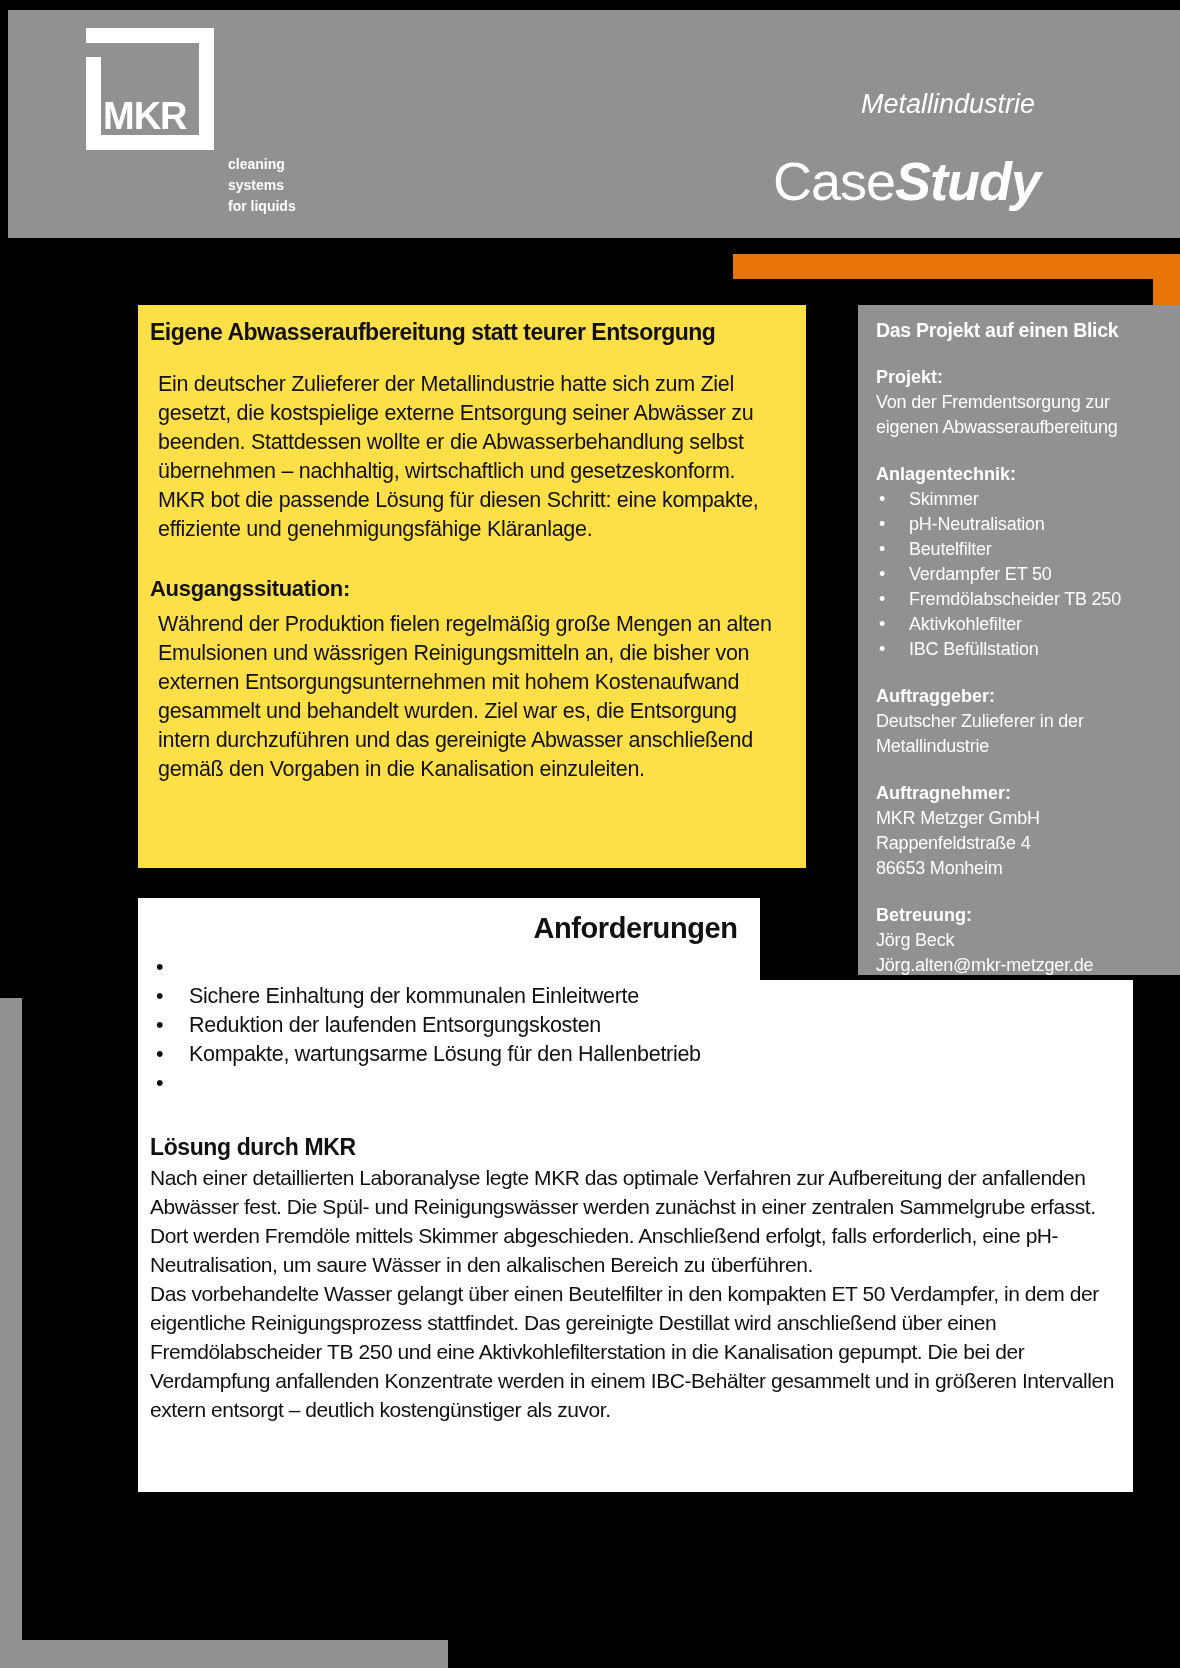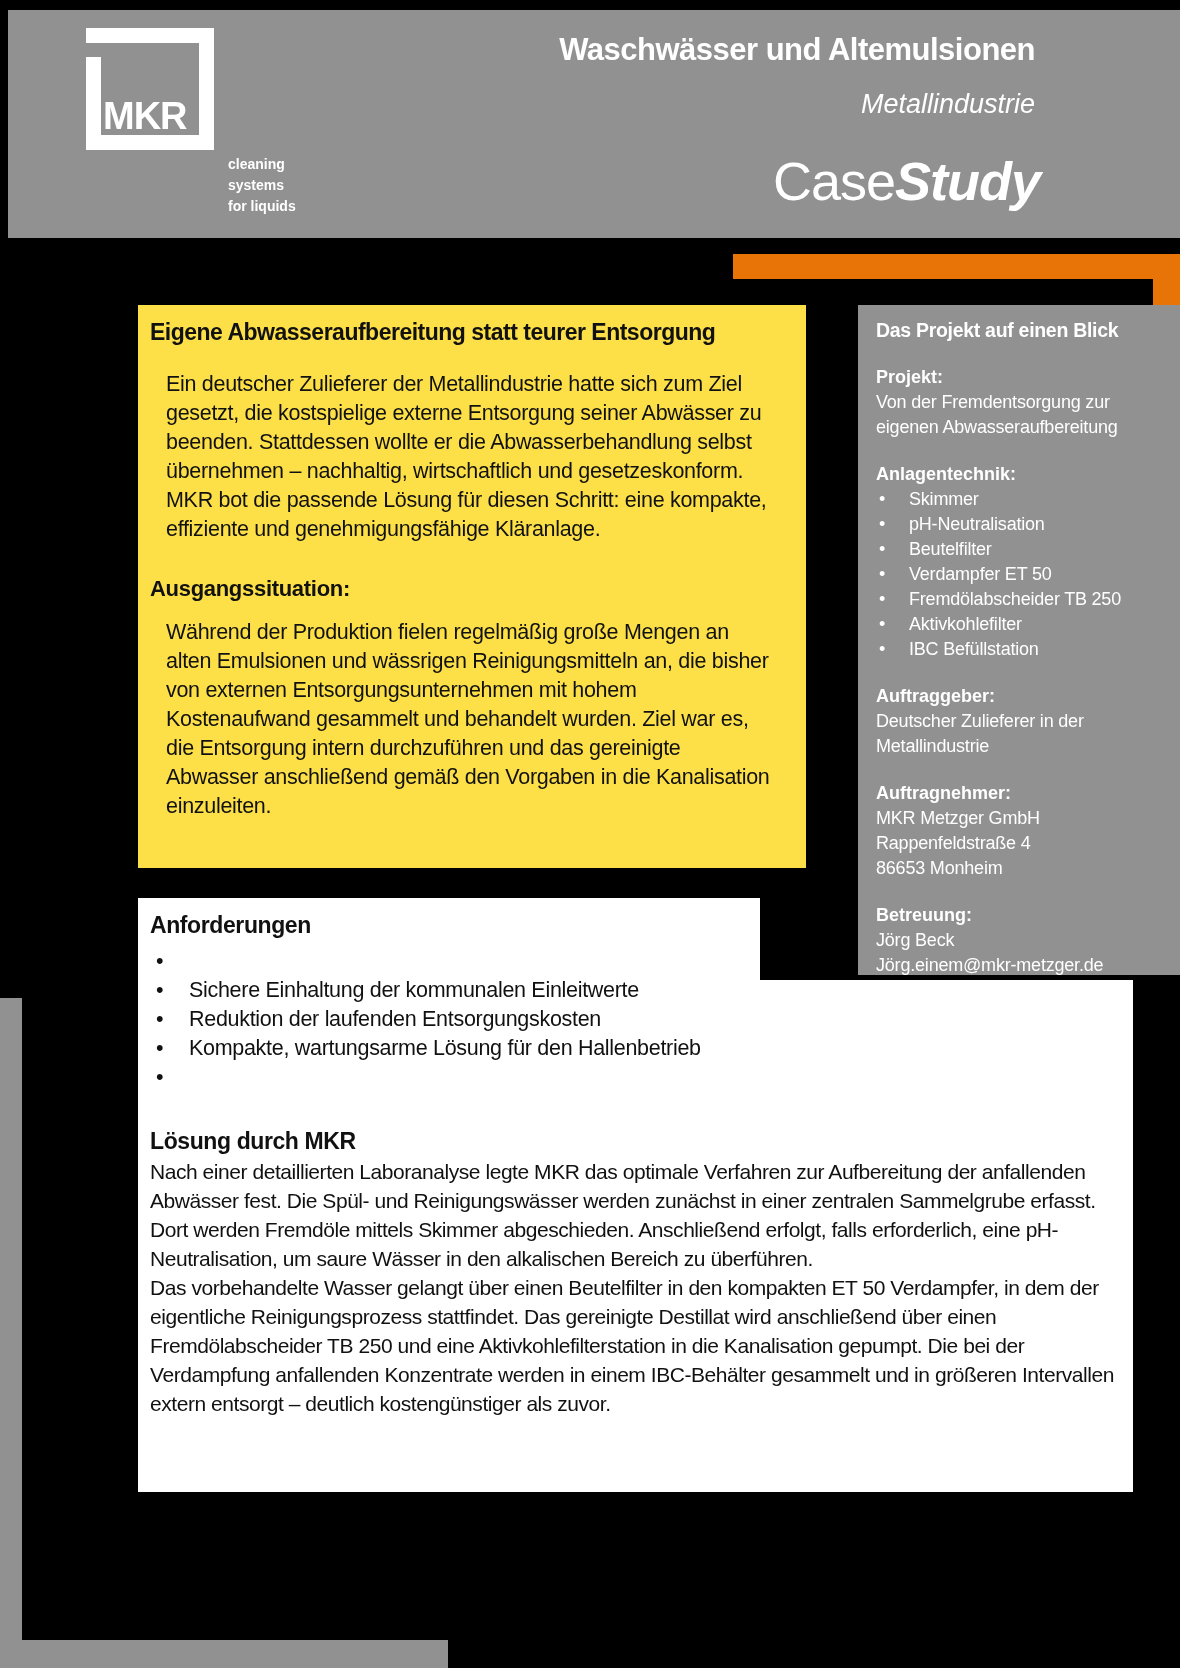--- a/index.html
+++ b/index.html
@@ -27,36 +27,36 @@
   .header-case{position:absolute;right:140px;top:142px;color:#fff;
     font-size:54px;letter-spacing:-1px;line-height:1.1;white-space:nowrap;}
   .header-case .study{font-weight:bold;font-style:italic;}
   
   .orange-h{position:absolute;left:733px;top:254px;width:447px;height:25px;}
   .orange-v{position:absolute;left:1153px;top:254px;width:27px;height:621px;}
   
   .intro-box{position:absolute;left:138px;top:305px;width:668px;height:563px;background:#fde047;
     box-sizing:border-box;padding:14px 14px 0 12px;color:#111;}
   .intro-heading{margin:0 0 24px 0;font-size:23px;font-weight:bold;letter-spacing:-0.5px;}
-  .body-p{margin:16px;font-size:21.5px;line-height:29px;letter-spacing:-0.3px;max-width:645px;}
+  .body-p{margin:8px;font-size:21.5px;line-height:29px;letter-spacing:-0.3px;max-width:645px;}
   .situation-heading{margin:32px 0 0 0;font-size:22px;font-weight:bold;letter-spacing:-0.3px;}
   
   .sidebar{position:absolute;left:810px;top:305px;width:330px;height:670px;background:#919191;
     box-sizing:border-box;padding:12px 18px 0 18px;color:#fff;overflow:hidden;margin-left:48px;}
   .sidebar-heading{margin:0;font-size:19.5px;font-weight:bold;letter-spacing:-0.3px;line-height:26px;}
   .sb-label{font-weight:bold;font-size:18px;line-height:25px;margin-top:22px;}
   .sb-text{font-size:18px;line-height:25px;letter-spacing:-0.2px;white-space:pre-line;}
   .sb-row{display:flex;font-size:18px;line-height:25px;letter-spacing:-0.2px;}
   .sb-row .dot{flex:none;width:30px;padding-left:3px;}
   
   .main-a{position:absolute;left:138px;top:898px;width:622px;height:86px;background:#fff;}
   .main-b{position:absolute;left:138px;top:980px;width:995px;height:512px;background:#fff;}
   .main-content{position:absolute;left:138px;top:898px;width:995px;height:594px;
     box-sizing:border-box;padding:14px 12px 0 12px;color:#111;}
-  .req-heading{margin:0 0 8px 0;font-size:23px;font-weight:bold;letter-spacing:-0.4px;}
+  .req-heading{margin:0 0 8px 0;font-size:29px;font-weight:bold;letter-spacing:-0.4px;text-align:center;}
   .req-row{display:flex;font-size:21.5px;line-height:29px;letter-spacing:-0.3px;}
   .req-row .dot{flex:none;width:33px;padding-left:6px;}
   .req-row .txt{white-space:pre-line;}
   .sol-heading{margin:36px 0 2px 0;font-size:23px;font-weight:bold;letter-spacing:-0.4px;}
   .sol-p{margin:0;font-size:21px;line-height:29px;letter-spacing:-0.45px;max-width:985px;}
   
   .left-strip{position:absolute;left:0;top:998px;width:22px;height:670px;}
   .bottom-bar{position:absolute;left:0;top:1640px;width:448px;height:28px;}
   .gray-fill{background:#919191;}
 </style>
@@ -69,21 +69,20 @@
     <div class="logo">
       <div class="bar bar-top"></div>
       <div class="bar bar-right"></div>
       <div class="bar bar-bottom"></div>
       <div class="bar bar-left"></div>
       <div class="logo-text">MKR</div>
     </div>
     <div class="tagline">cleaning
 systems
 for liquids</div>
-    <div class="header-title">Waschwässer und Altemulsionen</div>
     <div class="header-subtitle">Metallindustrie</div>
     <div class="header-case"><span>Case</span><span class="study">Study</span></div>
   </div>
 
   <div class="orange-h" style="background:#E87408"></div>
   <div class="orange-v" style="background:#E87408"></div>
 
   <div class="intro-box">
     <h1 class="intro-heading">Eigene Abwasseraufbereitung statt teurer Entsorgung</h1>
     <p class="body-p">Ein deutscher Zulieferer der Metallindustrie hatte sich zum Ziel gesetzt, die kostspielige externe Entsorgung seiner Abwässer zu beenden. Stattdessen wollte er die Abwasserbehandlung selbst übernehmen – nachhaltig, wirtschaftlich und gesetzeskonform. MKR bot die passende Lösung für diesen Schritt: eine kompakte, effiziente und genehmigungsfähige Kläranlage.</p>
@@ -161,19 +160,19 @@
     <div class="sb-text">Deutscher Zulieferer in der
 Metallindustrie</div>
 
     <div class="sb-label">Auftragnehmer:</div>
     <div class="sb-text">MKR Metzger GmbH
 Rappenfeldstraße 4
 86653 Monheim</div>
 
     <div class="sb-label">Betreuung:</div>
     <div class="sb-text">Jörg Beck</div>
-    <div class="sb-text">Jörg.einem@mkr-metzger.de</div>
+    <div class="sb-text">Jörg.alten@mkr-metzger.de</div>
   </div>
 
   <div class="left-strip gray-fill"></div>
   <div class="bottom-bar gray-fill"></div>
 
 </div>
 
 </body></html>

